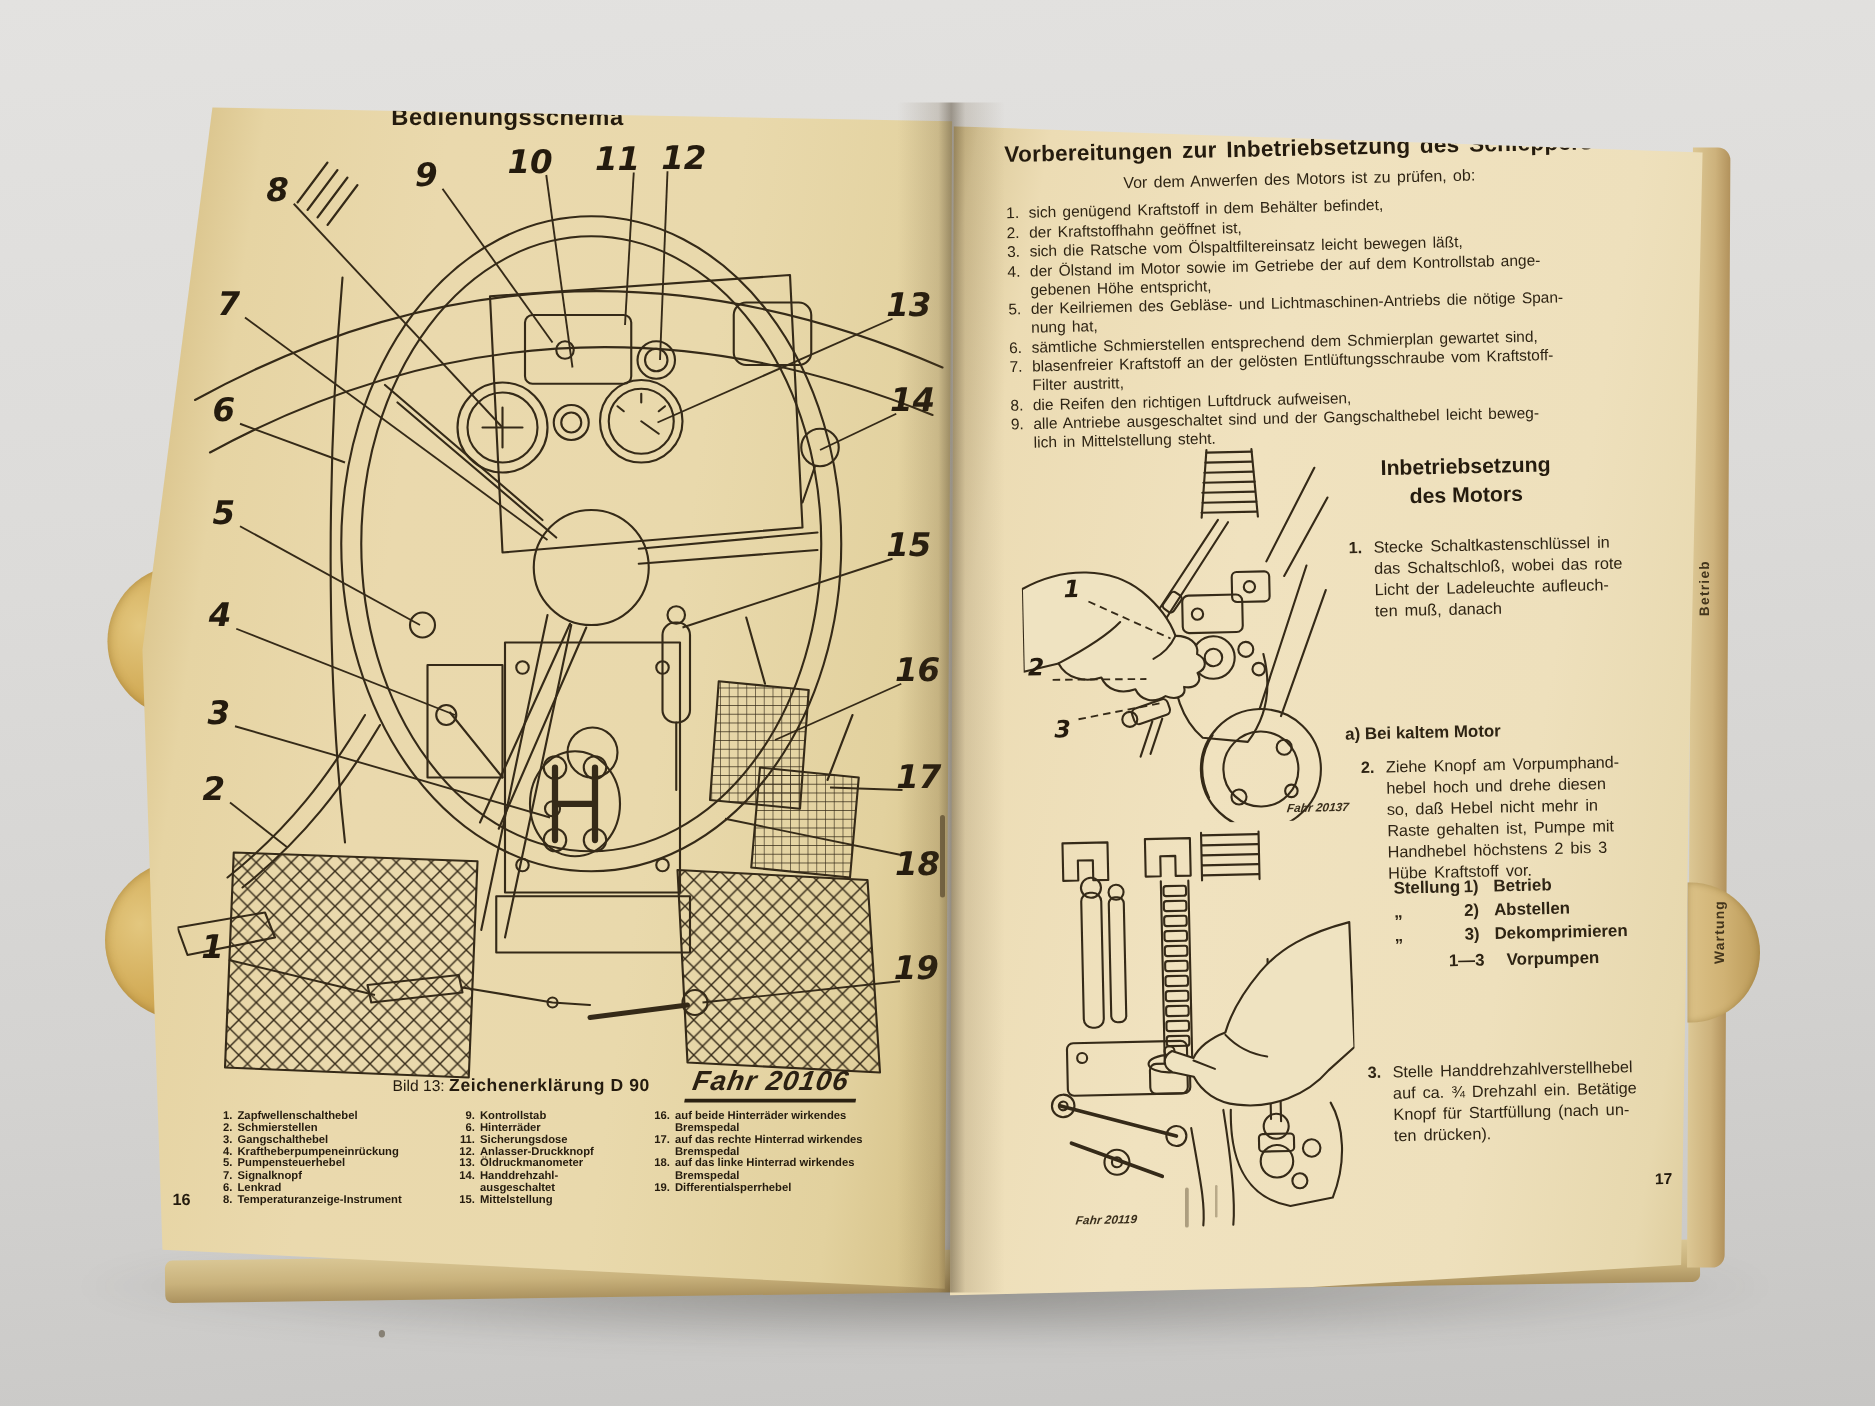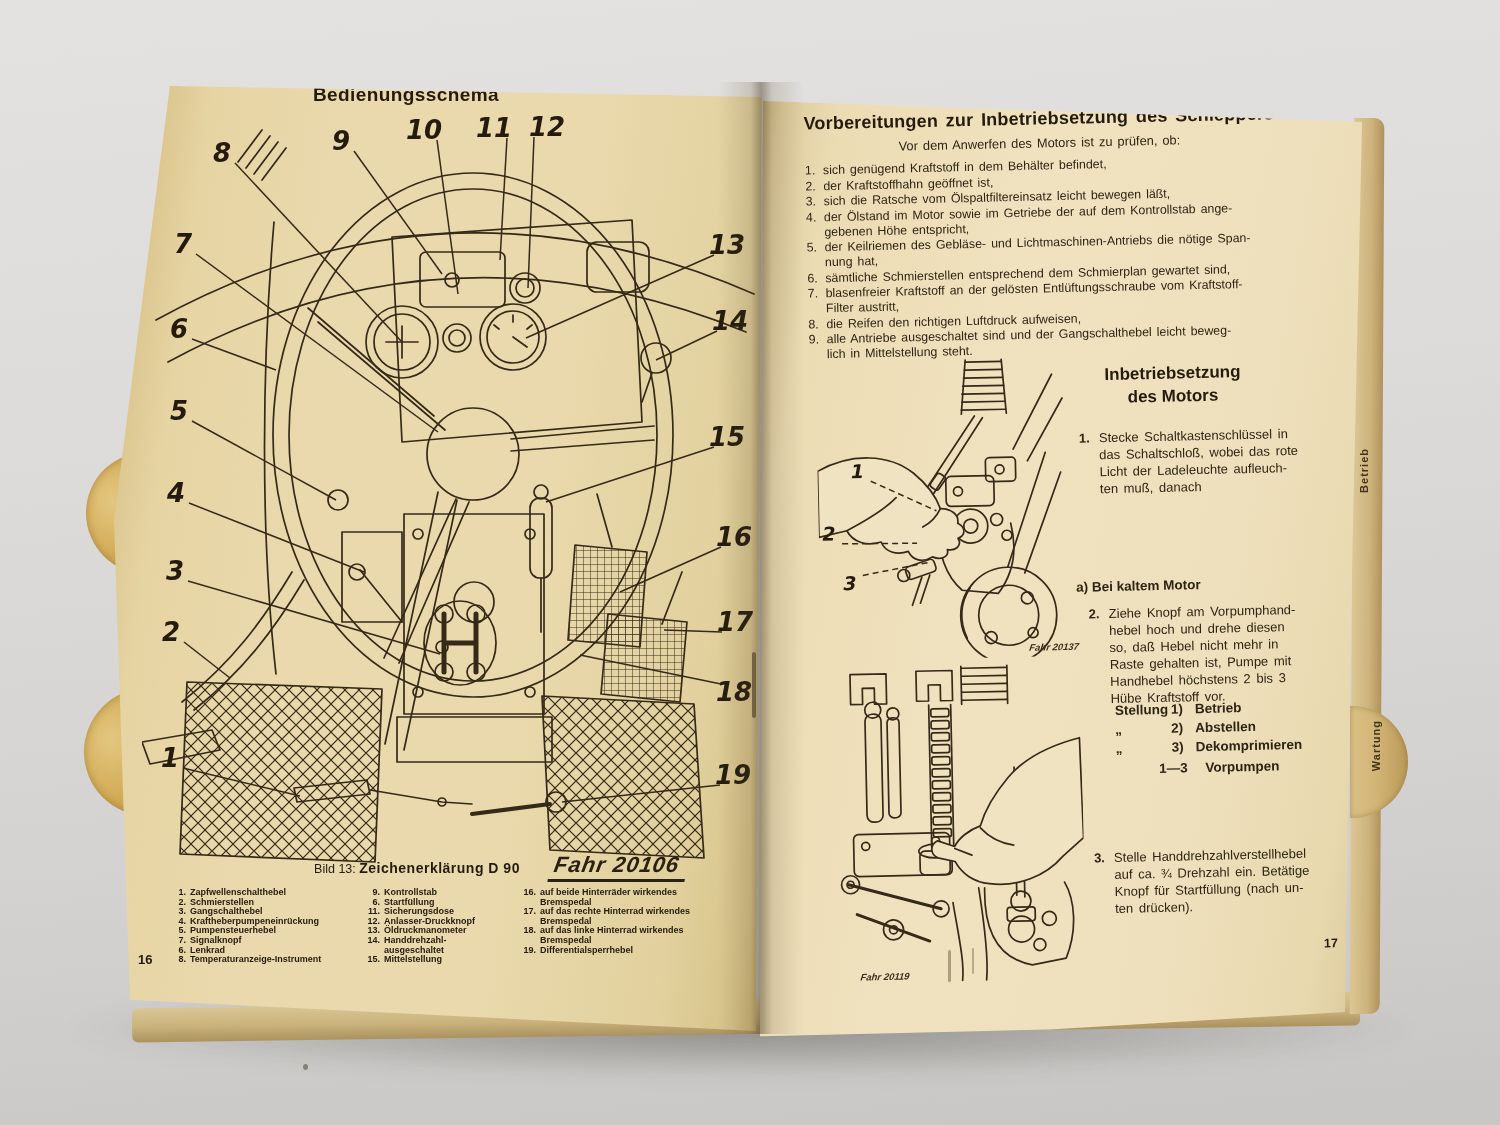--- a/index.html
+++ b/index.html
@@ -286,21 +286,21 @@
           <span class="leg-txt">Temperaturanzeige-Instrument</span>
         </div>
       </div>
     <div class="legend c2" id="legend-c2">
         <div class="leg-row">
           <span class="leg-num">9.</span>
           <span class="leg-txt">Kontrollstab</span>
         </div>
         <div class="leg-row">
           <span class="leg-num">6.</span>
-          <span class="leg-txt">Startfüllung</span>
+          <span class="leg-txt">Hinterräder</span>
         </div>
         <div class="leg-row">
           <span class="leg-num">11.</span>
           <span class="leg-txt">Sicherungsdose</span>
         </div>
         <div class="leg-row">
           <span class="leg-num">12.</span>
           <span class="leg-txt">Anlasser-Druckknopf</span>
         </div>
         <div class="leg-row">

